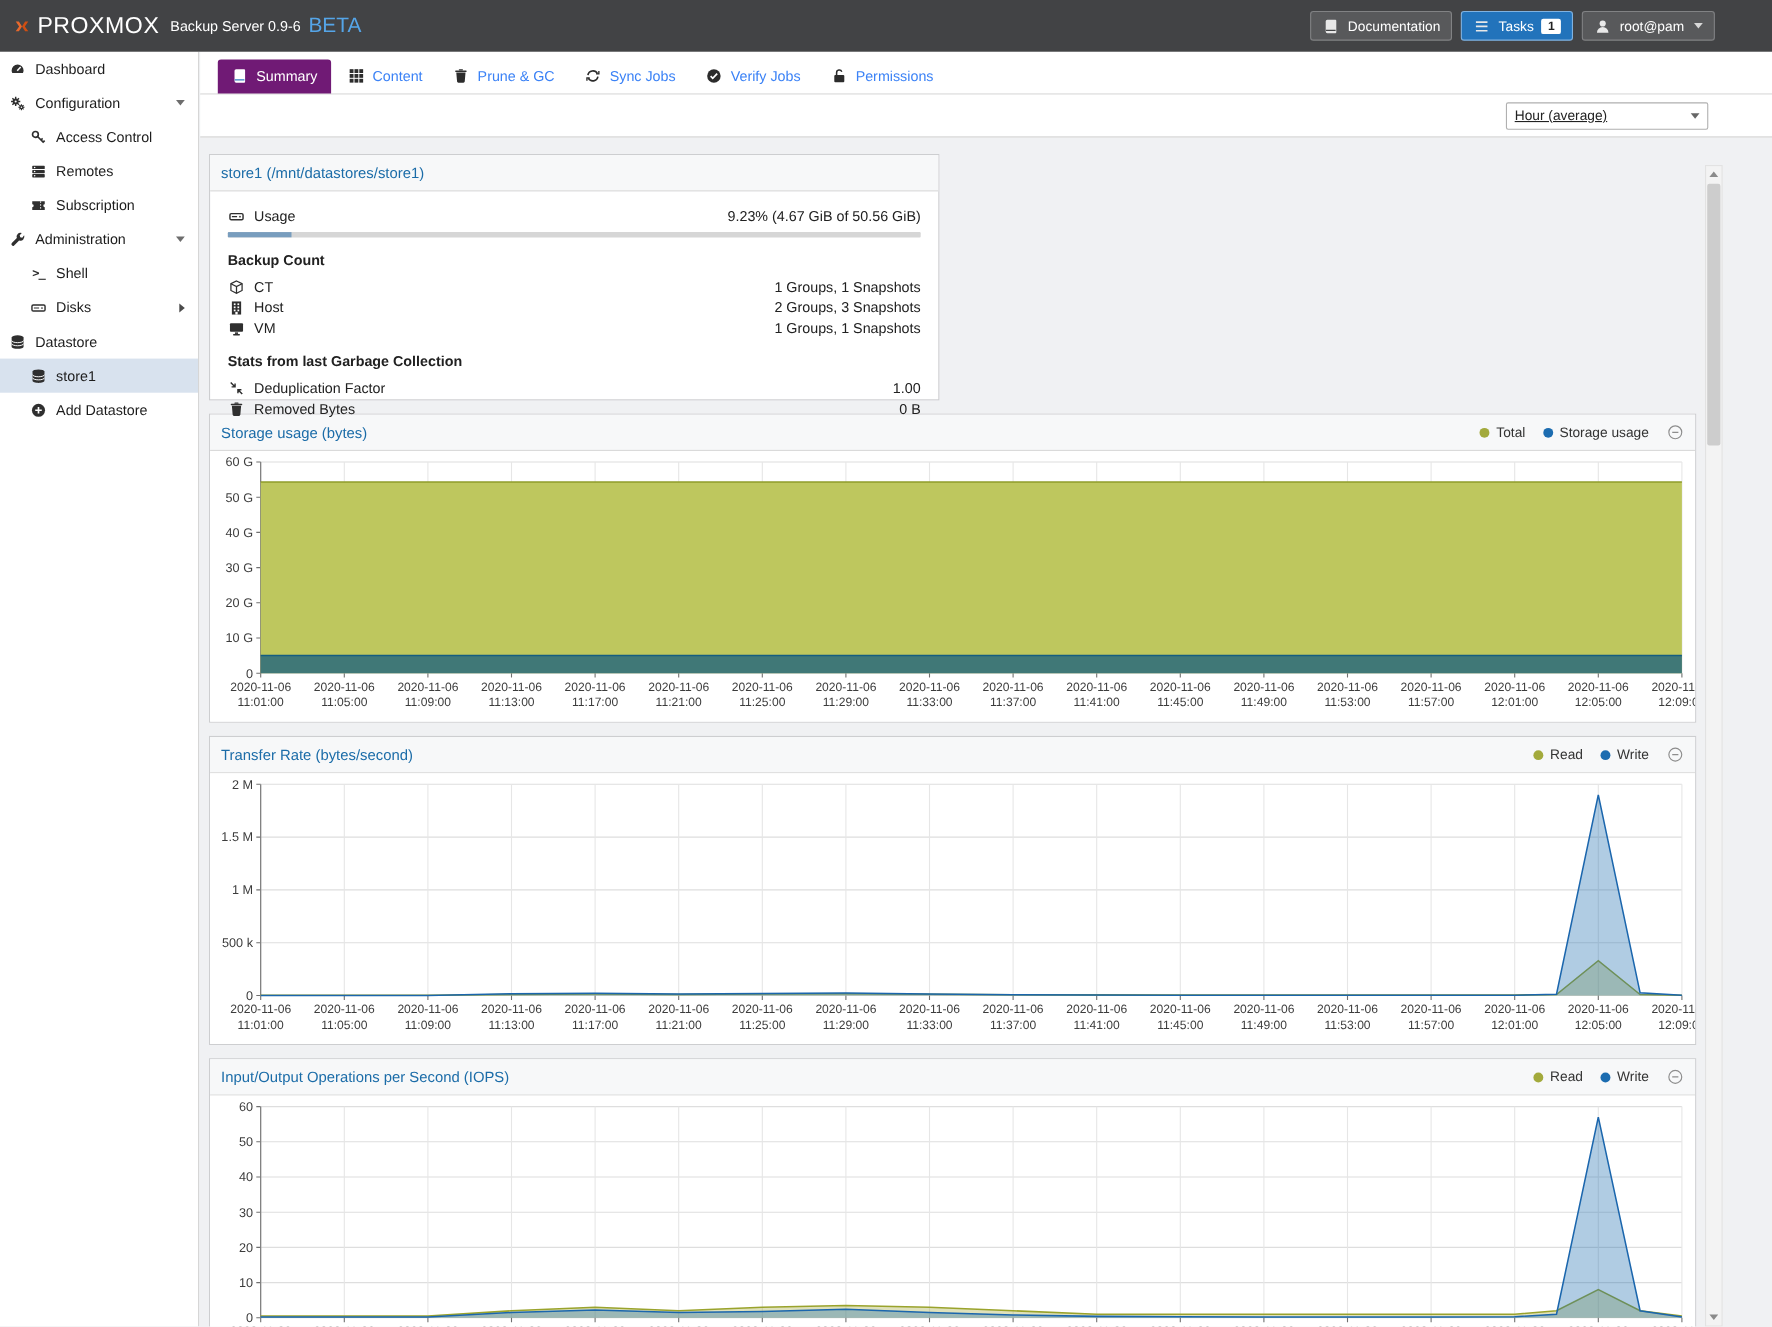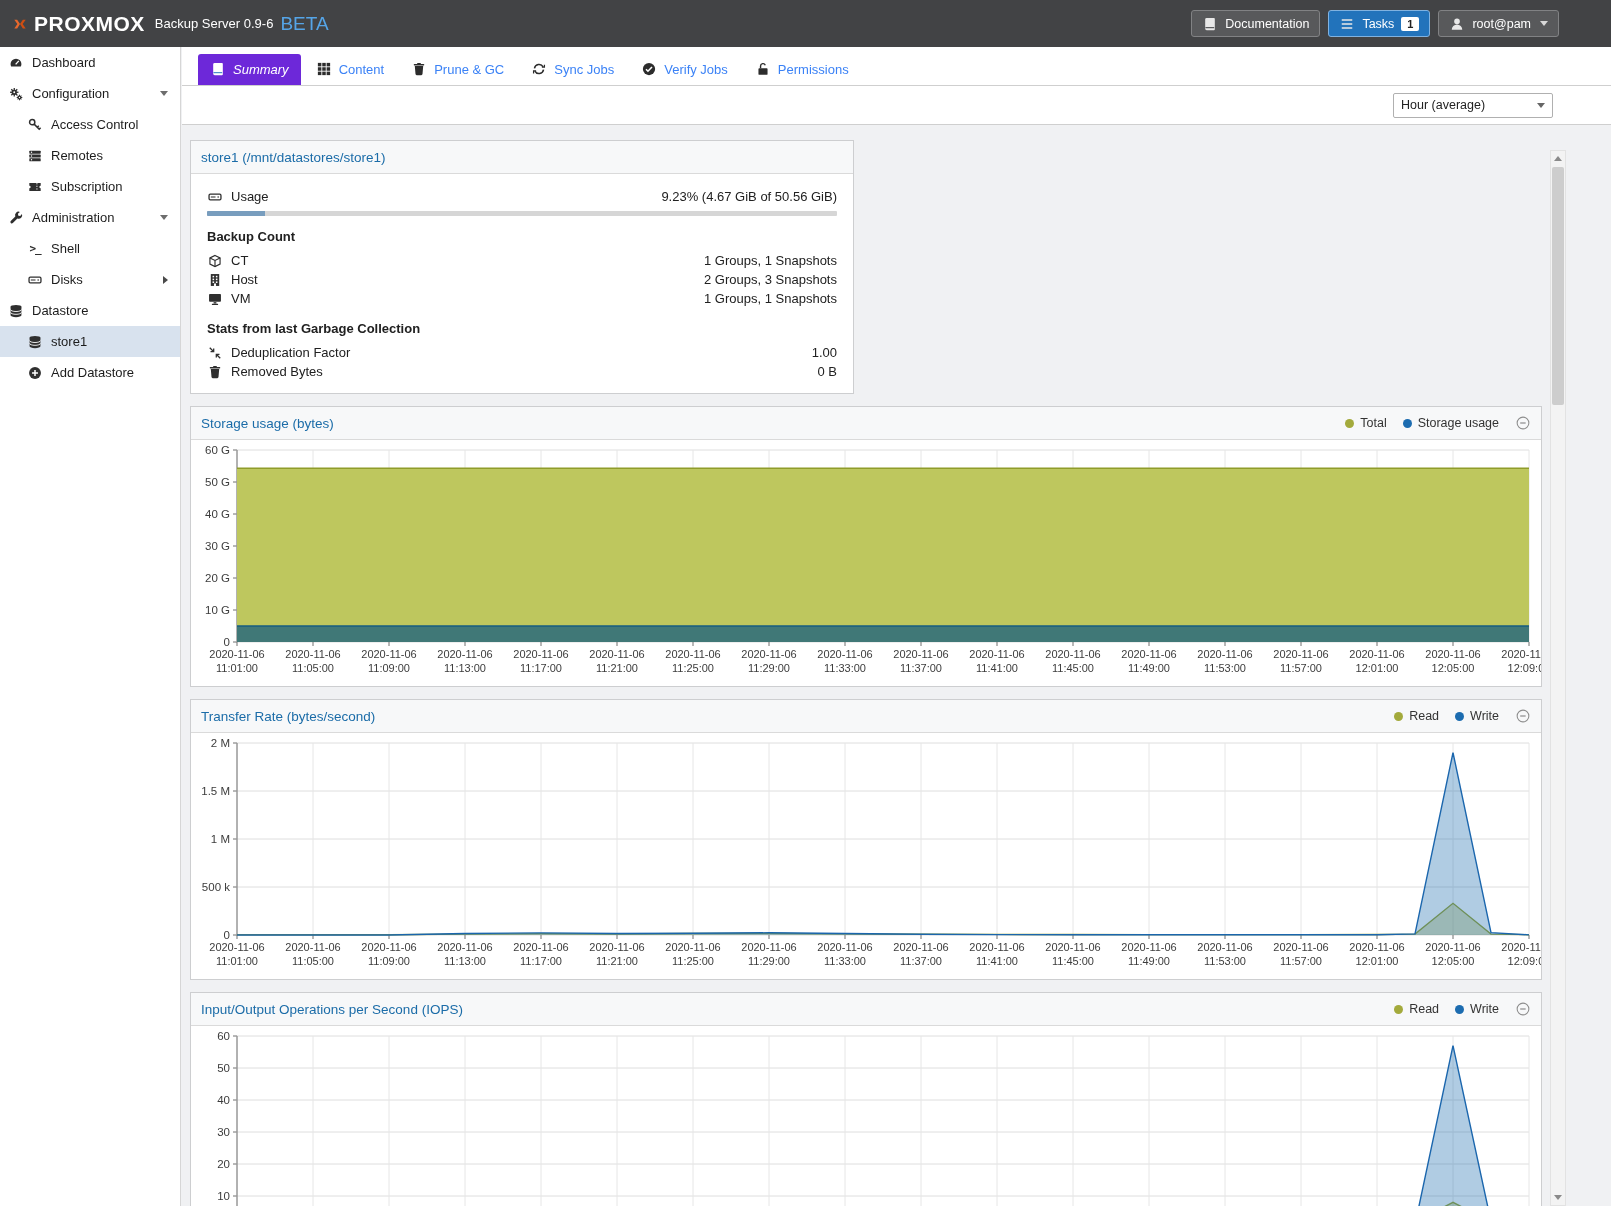--- a/index.html
+++ b/index.html
@@ -2,21 +2,21 @@
 <html><head>
 <meta charset="utf-8">
 <style>
   * { box-sizing: border-box; margin:0; padding:0; }
   html,body { width:1611px; height:1206px; overflow:hidden; }
   body { font-family:"Liberation Sans","DejaVu Sans",sans-serif; font-size:13px; color:#212121; background:#f0f1f3; position:relative; }
 
   
   .header { position:absolute; top:0; left:0; width:1611px; height:47px; background:#424345; display:flex; align-items:center; padding:0 52px 0 12px; z-index:30; }
   .logo { display:flex; align-items:center; gap:6px; }
-  .brand { color:#fff; font-size:21px; font-weight:bold; letter-spacing:.5px; }
+  .brand { color:#fff; font-size:21px; font-weight:normal; letter-spacing:.5px; }
   .product { color:#fff; font-size:13px; margin-left:10px; }
   .beta { color:#55a5e8; font-size:19px; margin-left:7px; cursor:pointer; }
   .header-right { margin-left:auto; display:flex; gap:8px; align-items:center; }
   .hbtn { display:flex; align-items:center; gap:7px; height:27px; padding:0 10px; background:#58595b; border:1px solid #818284; border-radius:3px; color:#fff; font-size:12.5px; cursor:pointer; font-family:inherit; }
   .hbtn .icn { color:#e8e8e8; }
   .hbtn.tasks { background:#2273bb; border-color:#80b2e0; }
   .badge { background:#fff; color:#222; border-radius:2px; font-size:11px; padding:1px 6px; font-weight:bold; }
   .caret { width:0; height:0; border-left:4px solid transparent; border-right:4px solid transparent; border-top:5px solid #d8d8d8; margin-left:2px; }
 
   
@@ -30,37 +30,37 @@
   .arrow-right { width:0; height:0; border-top:4px solid transparent; border-bottom:4px solid transparent; border-left:5px solid #4a4a4a; margin-left:auto; margin-right:4px; }
   .shell-glyph { font-family:"DejaVu Sans Mono",monospace; font-weight:bold; font-size:11px; letter-spacing:-1px; }
 
   
   .main { position:absolute; top:47px; left:182px; right:0; bottom:0; background:#f0f1f3; }
   .main-head { background:#fff; padding:7px 16px 0 16px; border-bottom:1px solid #cfcfcf; }
   .page-title { color:#1b6ca8; font-size:15px; margin:3px 0 9px 0; }
   .tabs { display:flex; gap:3px; }
   .tab { display:flex; align-items:center; gap:7px; padding:7px 12px 8px 12px; border-radius:3px 3px 0 0; color:#3b82f6; cursor:pointer; font-size:13px; }
   .tab .icn { color:#2c2c2c; }
-  .tab.active { background:#6d28d9; color:#fff;font-style:italic; }
+  .tab.active { background:#701a75; color:#fff; }
   .tab.active .icn { color:#fff; }
   .toolbar { background:#fff; border-bottom:1px solid #cfcfcf; height:39px; display:flex; align-items:center; justify-content:flex-end; padding-right:58px; }
-  .select { width:160px; height:25px; background:#fff; border:1px solid #b0b0b0; border-radius:2px; display:flex; align-items:center; padding:0 7px; font-size:12.5px; color:#222; cursor:pointer; }
+  .select { width:184px; height:25px; background:#fff; border:1px solid #b0b0b0; border-radius:2px; display:flex; align-items:center; padding:0 7px; font-size:12.5px; color:#222; cursor:pointer;text-decoration:underline; }
   .select .caret { border-top-color:#666; margin-left:auto; }
 
   .content { padding:15px 0 0 8px; }
   .row1 { display:flex; gap:12px; margin-bottom:12px; }
   .panel { background:#fff; border:1px solid #cdced0; }
   .p-head { height:33px; display:flex; align-items:center; padding:0 10px; border-bottom:1px solid #dadada; background:#f7f8f9; }
   .p-title { color:#1b6ca8; font-size:13.5px; }
   .p-tools { margin-left:auto; display:flex; align-items:center; gap:9px; color:#6e6e6e; }
   .p-tools .icn svg { width:15px; height:15px; }
   .legend { margin-left:auto; display:flex; align-items:center; gap:16px; }
   .leg { display:flex; align-items:center; gap:6px; font-size:12.5px; color:#333; cursor:pointer; }
   .dot { width:9px; height:9px; border-radius:50%; display:inline-block; }
-  .summary-panel { width:664px; height:254px; }
+  .summary-panel { width:664px; height:224px; }
   .comment-panel { width:676px; height:278px; }
   .p-body { padding:13px 16px; }
   .kv { display:flex; align-items:center; gap:8px; height:19px; }
   .kv .val { margin-left:auto; }
   .bar { height:5px; background:#d6d6d6; border-radius:1px; margin:5px 0 2px 0; overflow:hidden; }
   .bar .fill { height:100%; background:#789dbe; }
   .sec { font-weight:bold; margin:13px 0 7px 0; }
   .chart-panel { width:1352px; margin-bottom:12px; }
   svg.chart { display:block; background:#fff; }
   svg.chart text { font-family:"Liberation Sans","DejaVu Sans",sans-serif; }

